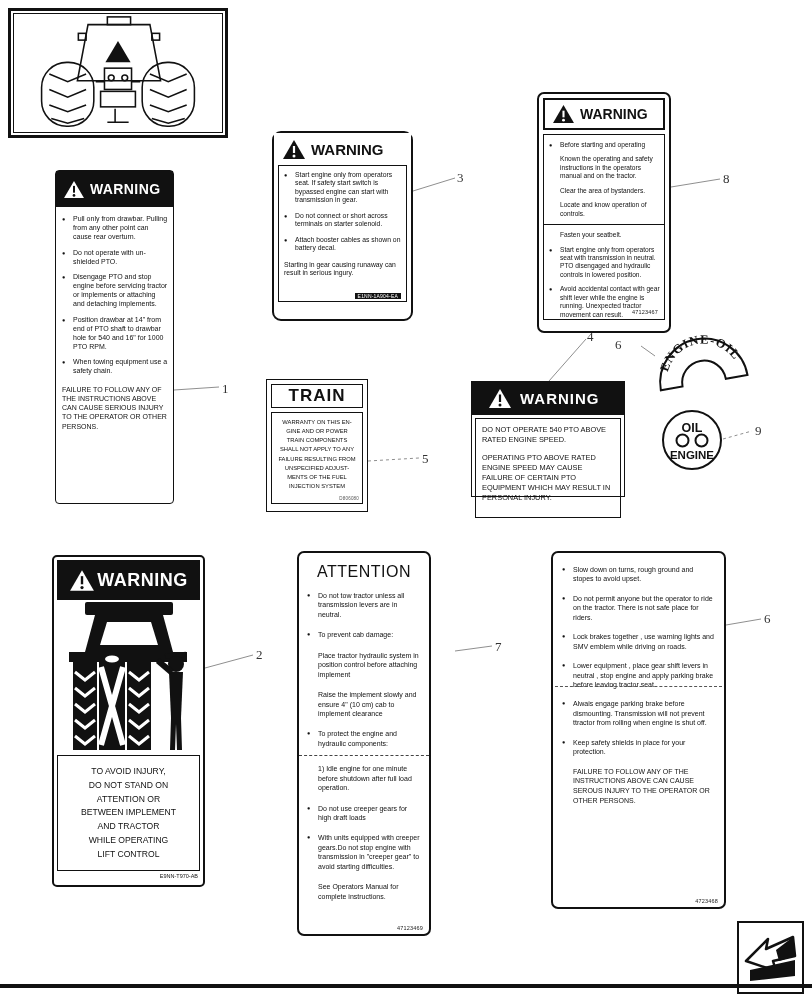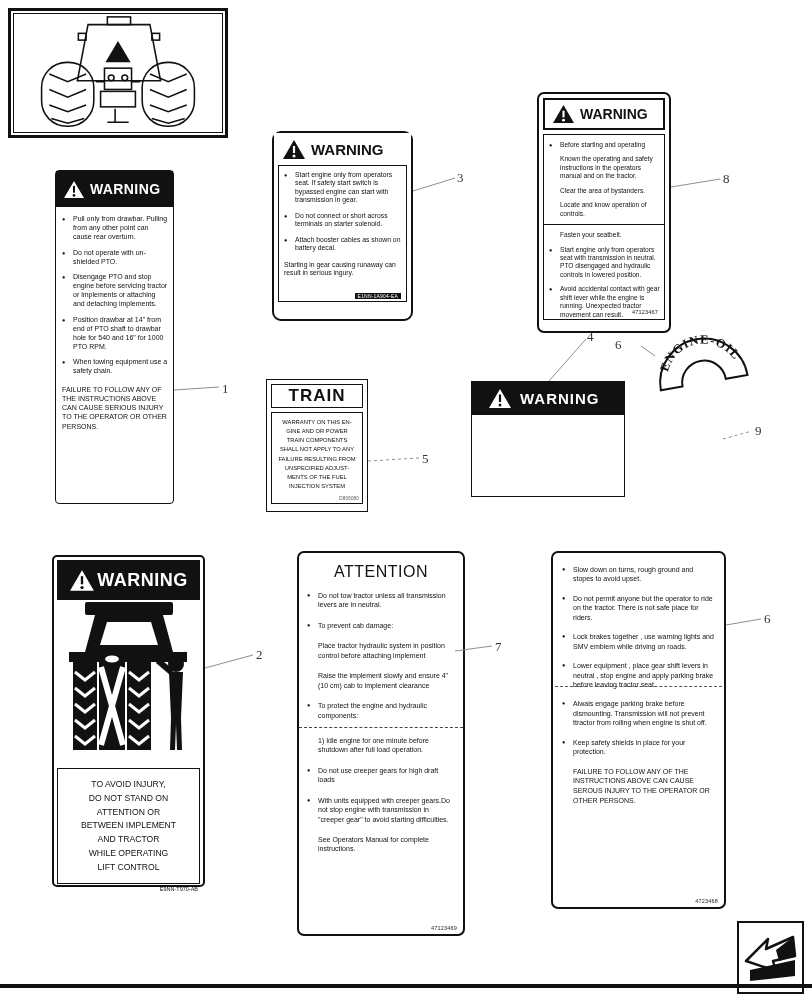--- a/index.html
+++ b/index.html
@@ -60,26 +60,26 @@
   #note5 .code{font-size:4.5px;color:#555;right:3px;bottom:1px;}
 
   
   #arch{position:absolute;left:652px;top:333px;width:96px;height:52px;transform:rotate(-10deg);}
   #oilcircle{position:absolute;left:661px;top:409px;width:62px;height:62px;}
 
   
   #warn2{left:52px;top:555px;width:153px;height:332px;border-radius:5px;padding:3px;}
   #warn2 .dhead{height:40px;justify-content:center;gap:2px;font-size:18px;letter-spacing:.5px;}
   #warn2 .picto{height:152px;display:flex;align-items:flex-end;justify-content:center;}
-  #warn2 .w2text{border:1.5px solid #111;margin-top:16px;padding:9px 4px;text-align:center;
+  #warn2 .w2text{border:1.5px solid #111;margin-top:3px;padding:9px 4px;text-align:center;
                  font-size:8.6px;line-height:1.6;}
   #warn2 .w2code{text-align:right;font-size:5.5px;margin-top:2px;padding-right:2px;}
 
   
-  #att7{left:297px;top:551px;width:168px;height:385px;border-radius:7px;padding:10px 8px;}
+  #att7{left:297px;top:551px;width:134px;height:385px;border-radius:7px;padding:10px 8px;}
   #att7 .title{text-align:center;font-size:16px;letter-spacing:.5px;margin-bottom:10px;}
   #att7 .item{font-size:7px;line-height:1.35;margin-bottom:11px;}
   #att7 .dash{border-top:1.2px dashed #444;margin:-4px -8px 8px -8px;}
 
   
   #warn6{left:551px;top:551px;width:175px;height:358px;border-radius:7px;padding:12px 9px;}
   #warn6 .item{font-size:7px;line-height:1.35;margin-bottom:10px;}
   #warn6 .footer{font-size:7px;line-height:1.4;padding-left:11px;margin-top:2px;}
   #warn6 .w6dash{position:absolute;left:2px;right:2px;top:133px;border-top:1.2px dashed #555;}
 
@@ -182,20 +182,24 @@
 
   <div class="decal" id="warn4">
     <div class="dhead">
       <svg class="tri" width="24" height="21" viewBox="0 0 24 21">
           <path d="M12 1 L23 20 L1 20 Z" fill="#fff"></path>
           <rect x="10.9" y="6.5" width="2.2" height="7.5" fill="#111"></rect>
           <circle cx="12" cy="17" r="1.5" fill="#111"></circle>
         </svg>
       <span>WARNING</span>
     </div>
+    <div class="body">
+      <p>DO NOT OPERATE 540 PTO ABOVE RATED ENGINE SPEED.</p>
+      <p>OPERATING PTO ABOVE RATED ENGINE SPEED MAY CAUSE FAILURE OF CERTAIN PTO EQUIPMENT WHICH MAY RESULT IN PERSONAL INJURY.</p>
+    </div>
   </div>
 
   <div class="decal" id="note5">
     <div class="title">TRAIN</div>
     <div class="nbody">
       <div>WARRANTY ON THIS EN-</div>
       <div>GINE AND  OR POWER</div>
       <div>TRAIN COMPONENTS</div>
       <div>SHALL NOT APPLY TO ANY</div>
       <div>FAILURE RESULTING FROM</div>
@@ -209,20 +213,29 @@
   <div id="arch">
     <svg width="96" height="52" viewBox="0 0 96 52">
       <path d="M4 50 A44 44 0 0 1 92 50 L70 50 A22 22 0 0 0 26 50 Z" fill="#fff" stroke="#111" stroke-width="2"></path>
       <path id="archTextPath" d="M11 48 A37 37 0 0 1 85 48" fill="none"></path>
       <text font-size="12.5" font-weight="bold" font-family="Liberation Serif, serif" fill="#111" letter-spacing="1">
         <textPath href="#archTextPath" startOffset="50%" text-anchor="middle">ENGINE-OIL</textPath>
       </text>
     </svg>
   </div>
 
+  <div id="oilcircle">
+    <svg width="62" height="62" viewBox="0 0 62 62">
+      <circle cx="31" cy="31" r="29" fill="#fff" stroke="#111" stroke-width="2"></circle>
+      <text x="31" y="23" text-anchor="middle" font-size="12.5" font-weight="bold" fill="#111" font-family="Liberation Sans, sans-serif">OIL</text>
+      <circle cx="21.5" cy="31.5" r="6" fill="none" stroke="#111" stroke-width="2"></circle>
+      <circle cx="40.5" cy="31.5" r="6" fill="none" stroke="#111" stroke-width="2"></circle>
+      <text x="31" y="50" text-anchor="middle" font-size="11.5" font-weight="bold" fill="#111" font-family="Liberation Sans, sans-serif">ENGINE</text>
+    </svg>
+  </div>
 
   <div class="decal" id="warn2">
     <div class="dhead">
       <svg class="tri" width="26" height="23" viewBox="0 0 24 21">
           <path d="M12 1 L23 20 L1 20 Z" fill="#fff"></path>
           <rect x="10.9" y="6.5" width="2.2" height="7.5" fill="#111"></rect>
           <circle cx="12" cy="17" r="1.5" fill="#111"></circle>
         </svg>
       <span>WARNING</span>
     </div>

